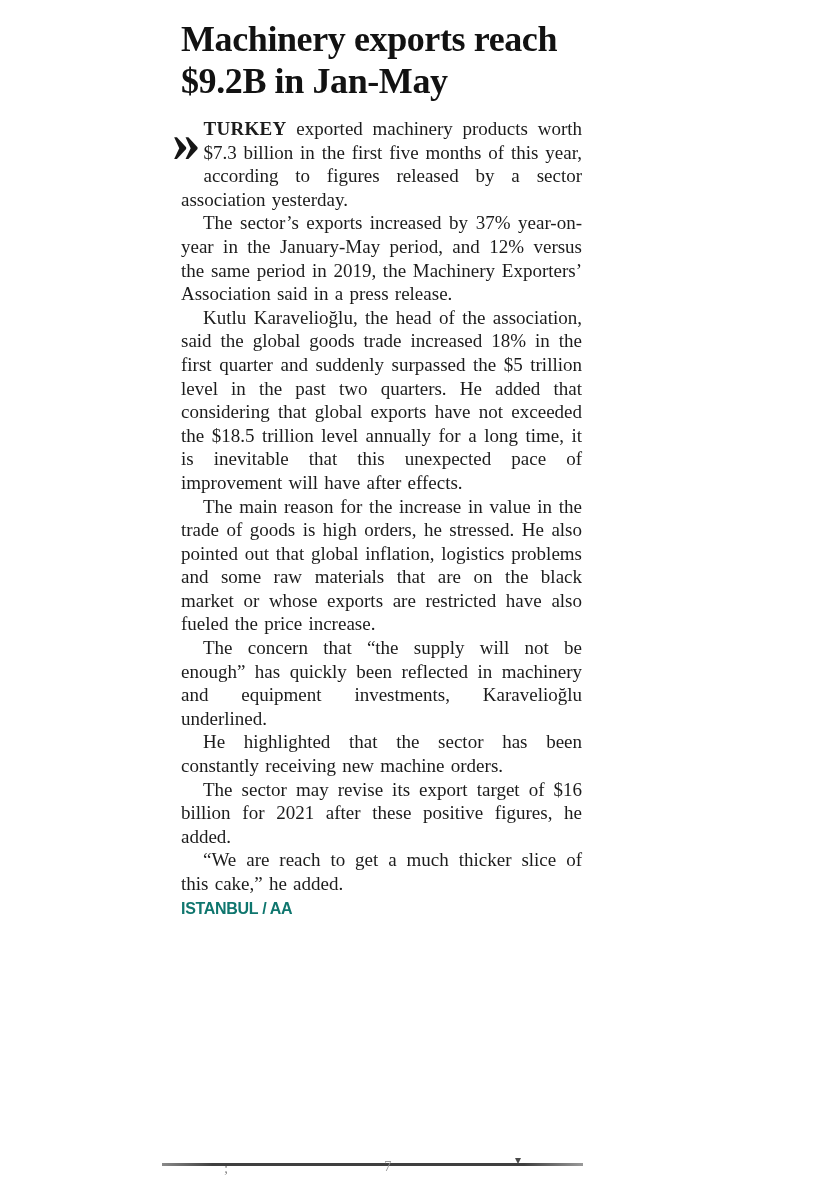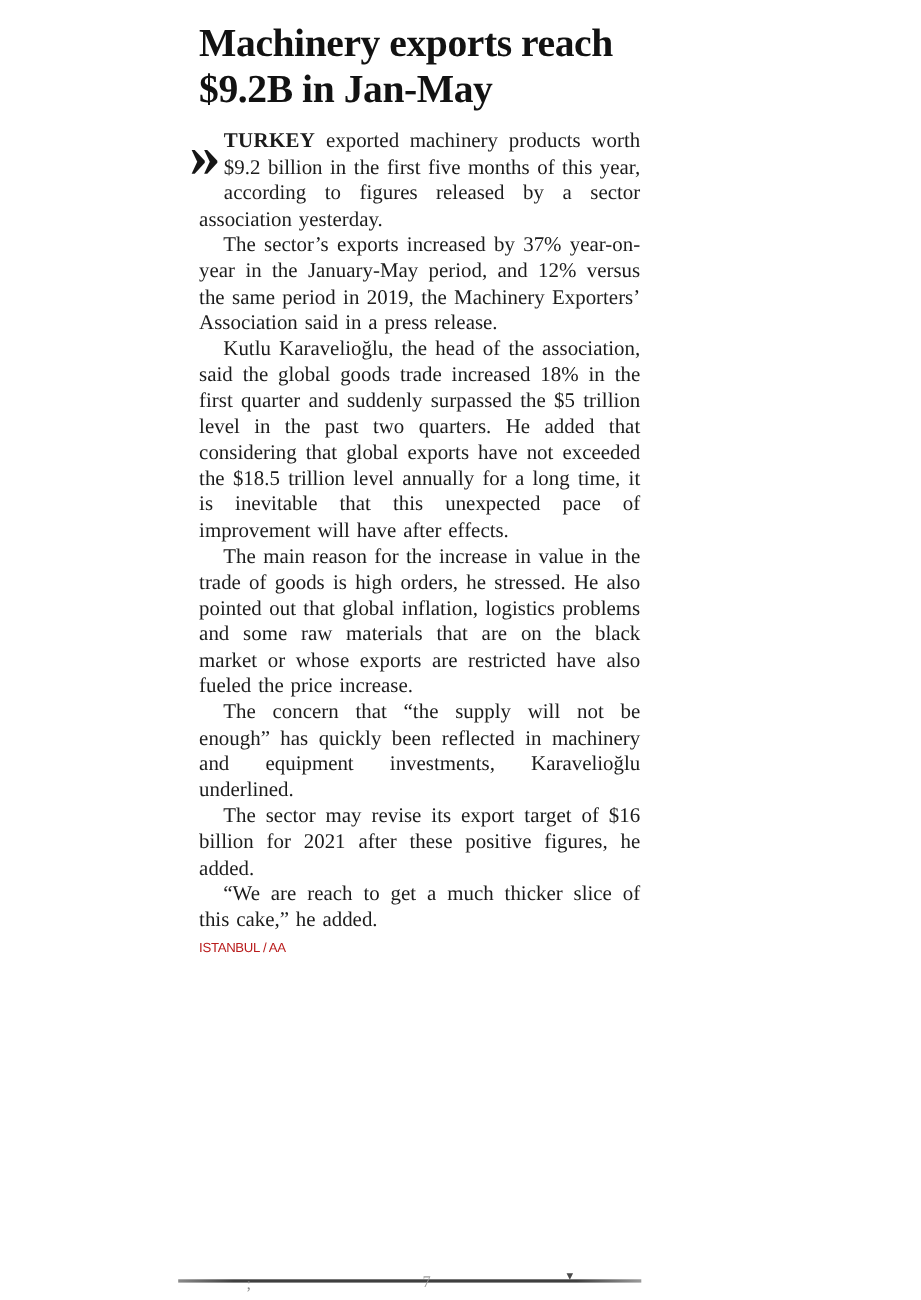--- a/index.html
+++ b/index.html
@@ -47,25 +47,25 @@
     line-height: 46px;
     height: 46px;
     margin: 2px 7px 0 -9px;
     color: #161616;
     letter-spacing: -4px;
   }
   .lead-word { font-weight: 700; letter-spacing: 0.3px; }
   .byline {
     margin-top: 3px;
     font-family: "Liberation Sans", sans-serif;
-    font-weight: 400;
-    font-size: 12px;
+    font-weight: 700;
+    font-size: 16px;
     line-height: 20px;
     letter-spacing: -0.3px;
-    color: #b91c1c;
+    color: #0f766e;
   }
   .bottom-rule {
     position: absolute;
     left: 162px; top: 1155px;
     width: 421px; height: 3px;
     border: none;
     background: linear-gradient(90deg, #8a8a8a, #3f3f3f 12%, #3f3f3f 86%, #9a9a9a);
   }
   .scan-mark {
     position: absolute;
@@ -83,26 +83,27 @@
 <div class="page">
 
   <article class="article">
 
     <h1 class="headline"><span>Machinery exports reach</span><br>
       <span>$9.2B in Jan-May</span>
     </h1>
 
     <div class="body-text">
 
-      <p class="lead-para"><span class="lead-icon">»</span><span class="lead-word">TURKEY</span><span> exported machinery products worth $9.2 billion in the first five months of this year, according to figures released by a sector association yesterday.</span></p>
+      <p class="lead-para"><span class="lead-icon">»</span><span class="lead-word">TURKEY</span><span> exported machinery products worth $7.3 billion in the first five months of this year, according to figures released by a sector association yesterday.</span></p>
 
       <p>The sector’s exports increased by 37% year-on-year in the January-May period, and 12% versus the same period in 2019, the Machinery Exporters’ Association said in a press release.</p>
       <p>Kutlu Karavelioğlu, the head of the association, said the global goods trade increased 18% in the first quarter and suddenly surpassed the $5 trillion level in the past two quarters. He added that considering that global exports have not exceeded the $18.5 trillion level annually for a long time, it is inevitable that this unexpected pace of improvement will have after effects.</p>
       <p>The main reason for the increase in value in the trade of goods is high orders, he stressed. He also pointed out that global inflation, logistics problems and some raw materials that are on the black market or whose exports are restricted have also fueled the price increase.</p>
       <p>The concern that “the supply will not be enough” has quickly been reflected in machinery and equipment investments, Karavelioğlu underlined.</p>
+      <p>He highlighted that the sector has been constantly receiving new machine orders.</p>
       <p>The sector may revise its export target of $16 billion for 2021 after these positive figures, he added.</p>
       <p>“We are reach to get a much thicker slice of this cake,” he added.</p>
 
     </div>
 
     <div class="byline">ISTANBUL / AA</div>
 
   </article>
 
   <hr class="bottom-rule">

